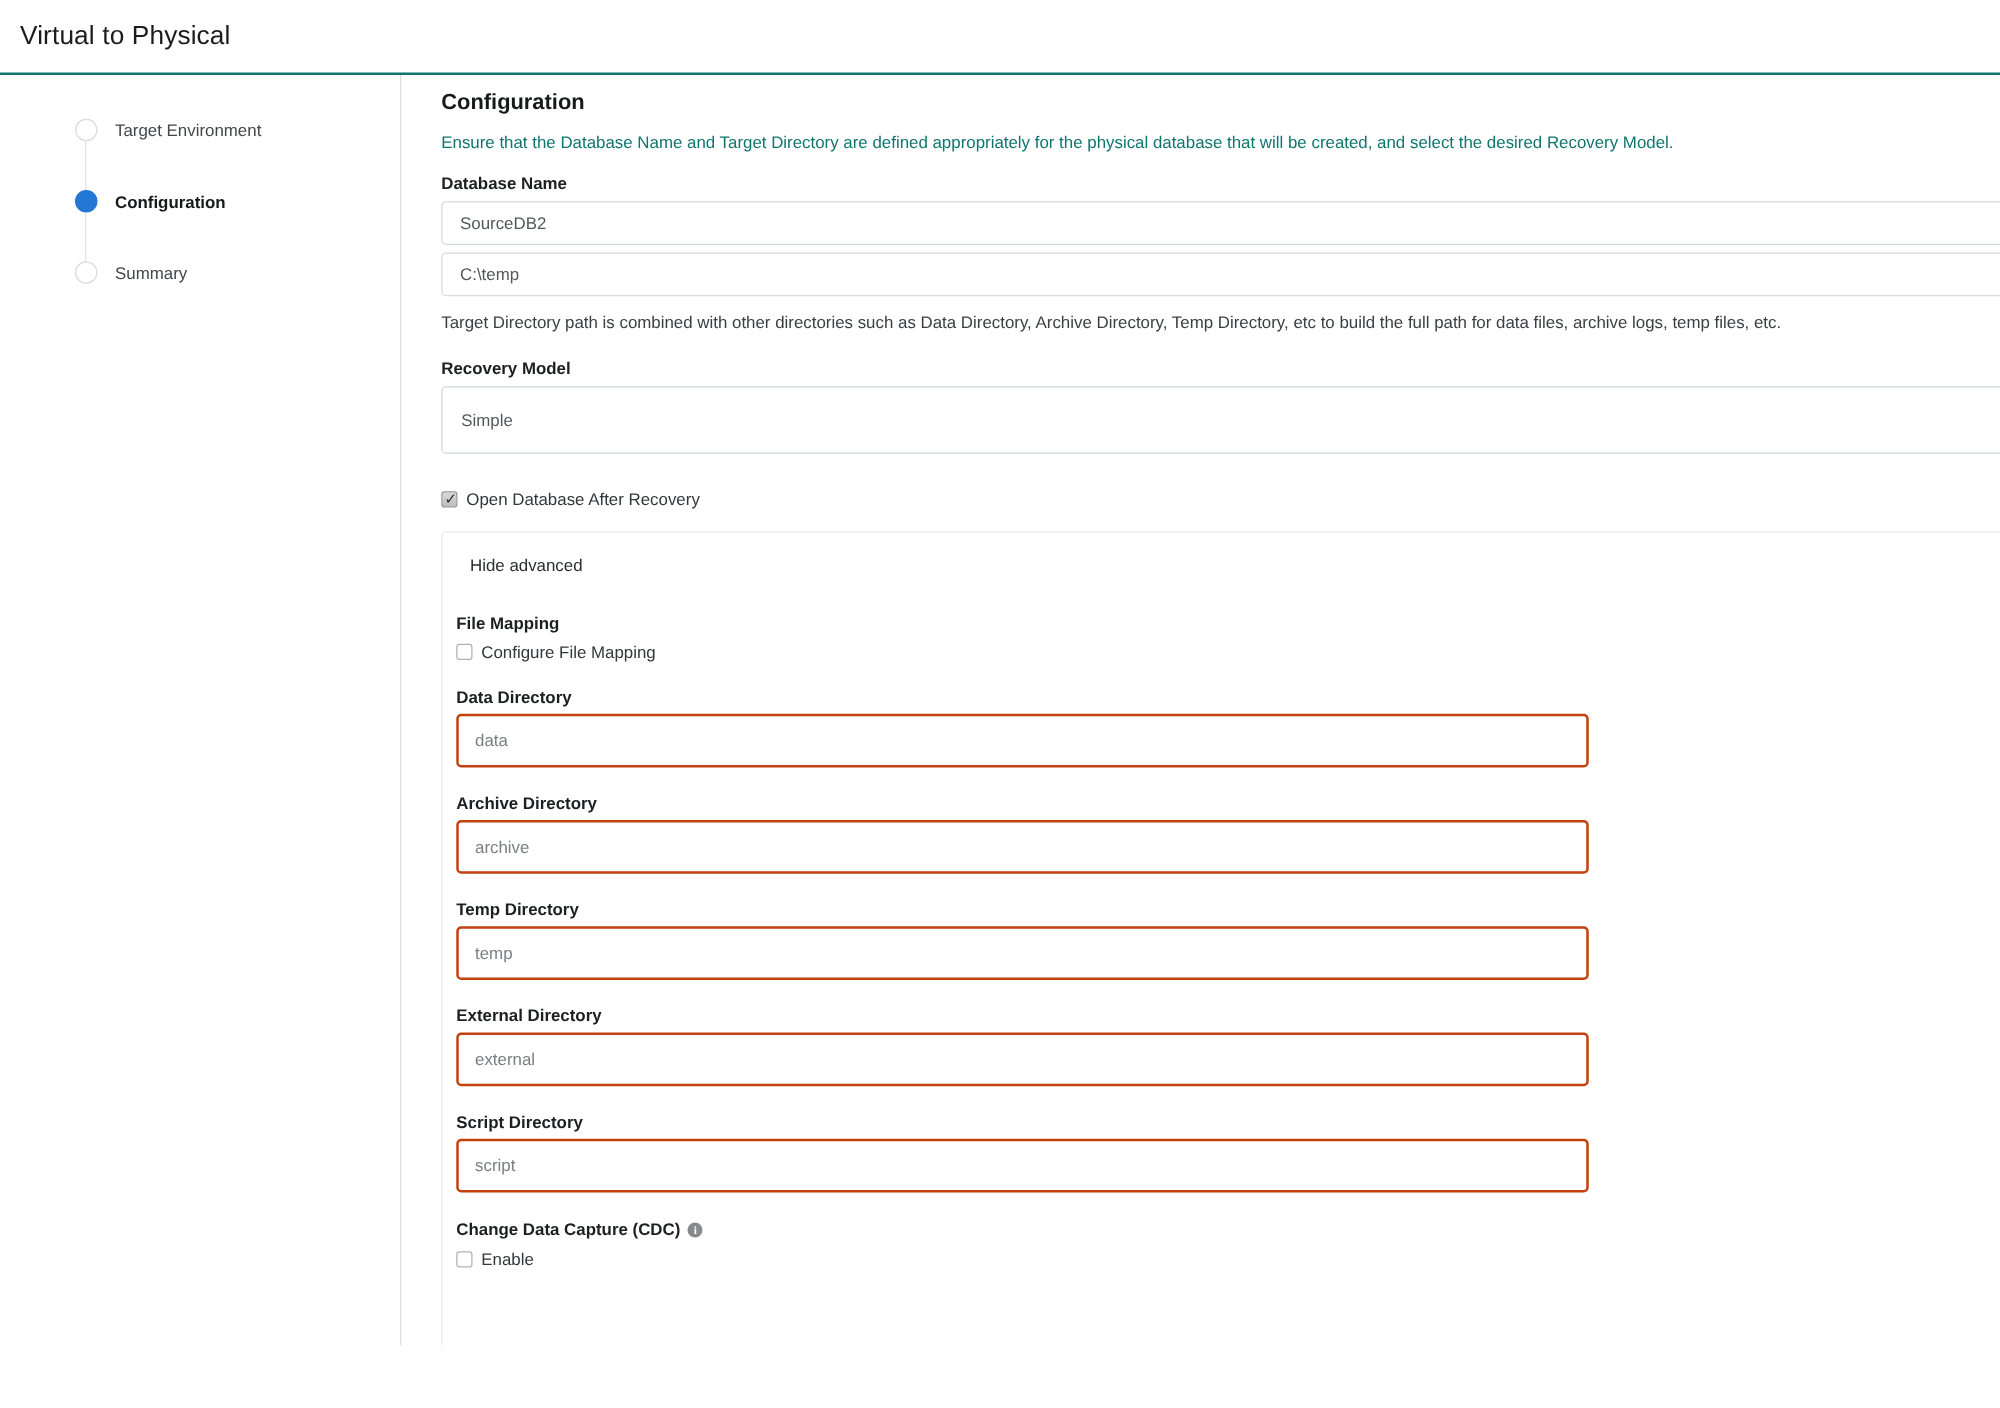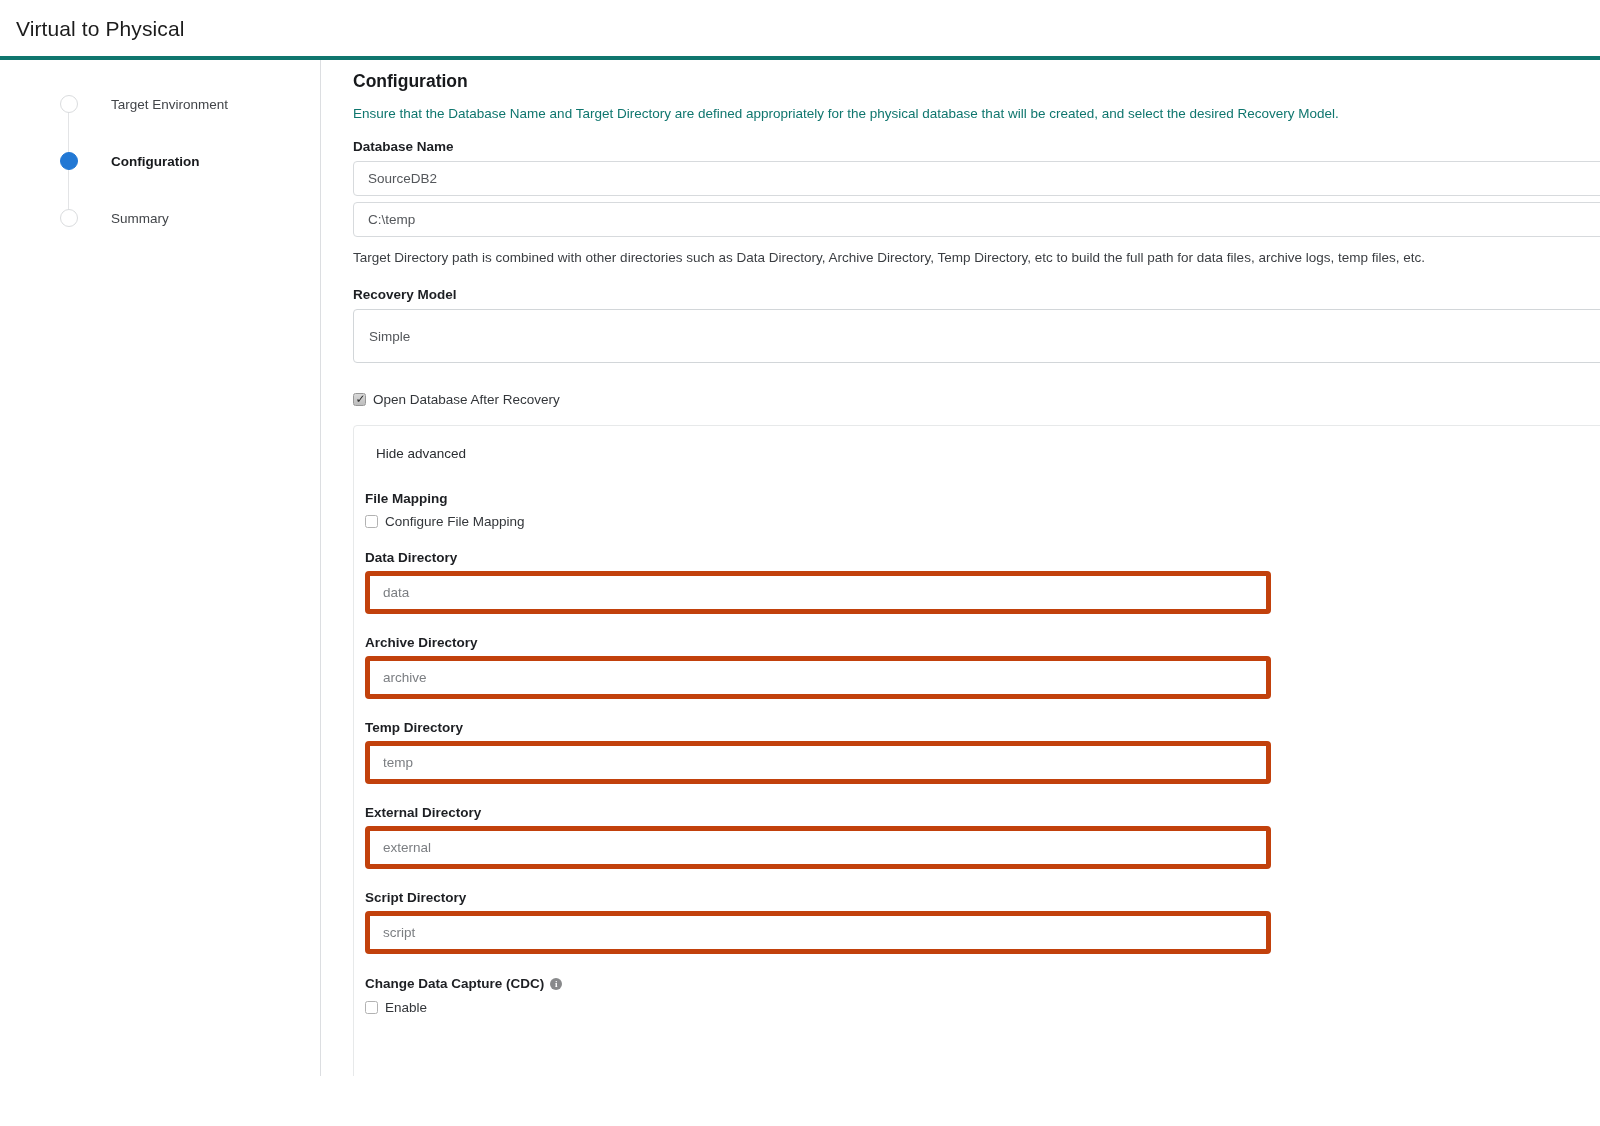--- a/index.html
+++ b/index.html
@@ -7,42 +7,42 @@
   body {
     width: 1600px; height: 1126px; overflow: hidden;
     background: #ffffff;
     font-family: "Liberation Sans", "DejaVu Sans", sans-serif;
     color: #3b3e42;
   }
 
   
   .app-header {
     height: 60px; padding: 17px 0 0 16px;
-    border-bottom: 4px solid #0f766e;
+    border-bottom: 2px solid #0f766e;
   }
   .page-title {
     font-size: 21px; color: #1c1c1c; font-weight: 400;
     letter-spacing: 0.1px;
   }
 
   
   .wizard { display: flex; height: 1016px; overflow: hidden; }
 
   
   .sidebar {
     width: 321px; flex: 0 0 321px;
     border-right: 1px solid #dcdee1;
     padding: 35px 0 0 60px;
   }
   .stepper { position: relative; }
   .stepper::before {
     content: ""; position: absolute; left: 8px; top: 9px;
     width: 1px; height: 114px; background: #e3e4e6;
   }
-  .step { display: flex; align-items: center; height: 18px; margin-bottom: 39px; position: relative; cursor: pointer; gap: 19px; }
+  .step { display: flex; align-items: center; height: 18px; margin-bottom: 39px; position: relative; cursor: pointer; }
   .step-circle {
     width: 18px; height: 18px; border-radius: 50%;
     background: #ffffff; border: 1px solid #dadcde; flex: 0 0 18px;
     position: relative; z-index: 1;
   }
   .step.active .step-circle { background: #2278d4; border-color: #2278d4; }
   .step-label { margin-left: 14px; font-size: 13.5px; color: #424549; white-space: nowrap; }
   .step.active .step-label { font-weight: bold; color: #17191c; }
 
   
@@ -98,21 +98,21 @@
   .advanced-toggle {
     margin-left: 11px; font-size: 13.5px; color: #2a2d31;
     cursor: pointer; display: inline-block;
   }
   .group-label { margin-top: 28px; }
   .row-configure-fm { margin-top: 6px; }
   .dir-label { margin-top: 20px; }
   .dir-input {
     display: block; margin-top: 5px;
     width: 906px; height: 43px;
-    border: 5px solid #c2410c; border-radius: 4px;
+    border: 2px solid #c2410c; border-radius: 4px;
     background: #fff; padding: 0 13px;
     font-family: inherit; font-size: 13.5px; color: #54575b; outline: none;
   }
   .dir-input::placeholder { color: #7b7e82; opacity: 1; }
   .cdc-label-row { margin-top: 21px; display: flex; align-items: center; }
   .info-icon {
     margin-left: 6px; width: 12px; height: 12px; border-radius: 50%;
     background: #88898b; color: #ffffff;
     font-size: 9px; line-height: 12px; text-align: center;
     font-weight: bold; display: inline-block; cursor: pointer;

